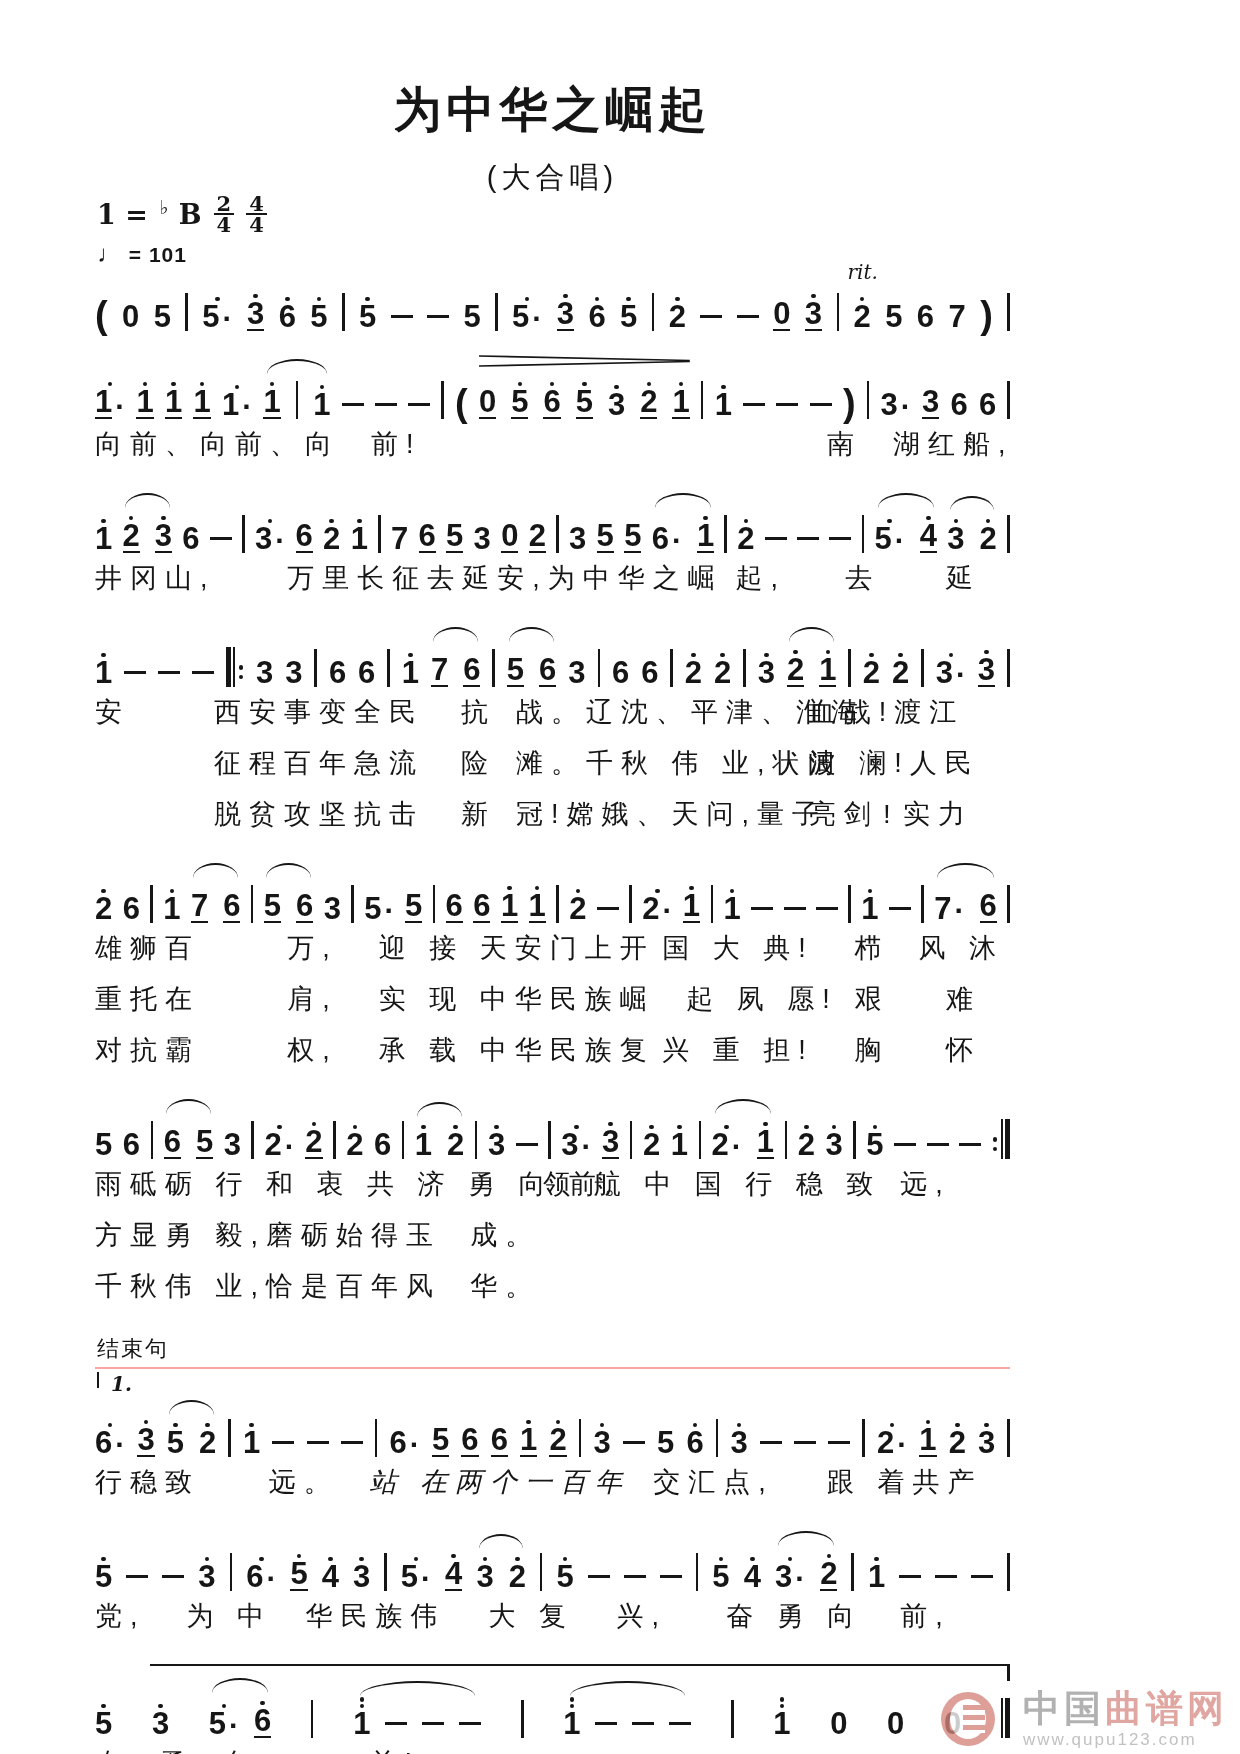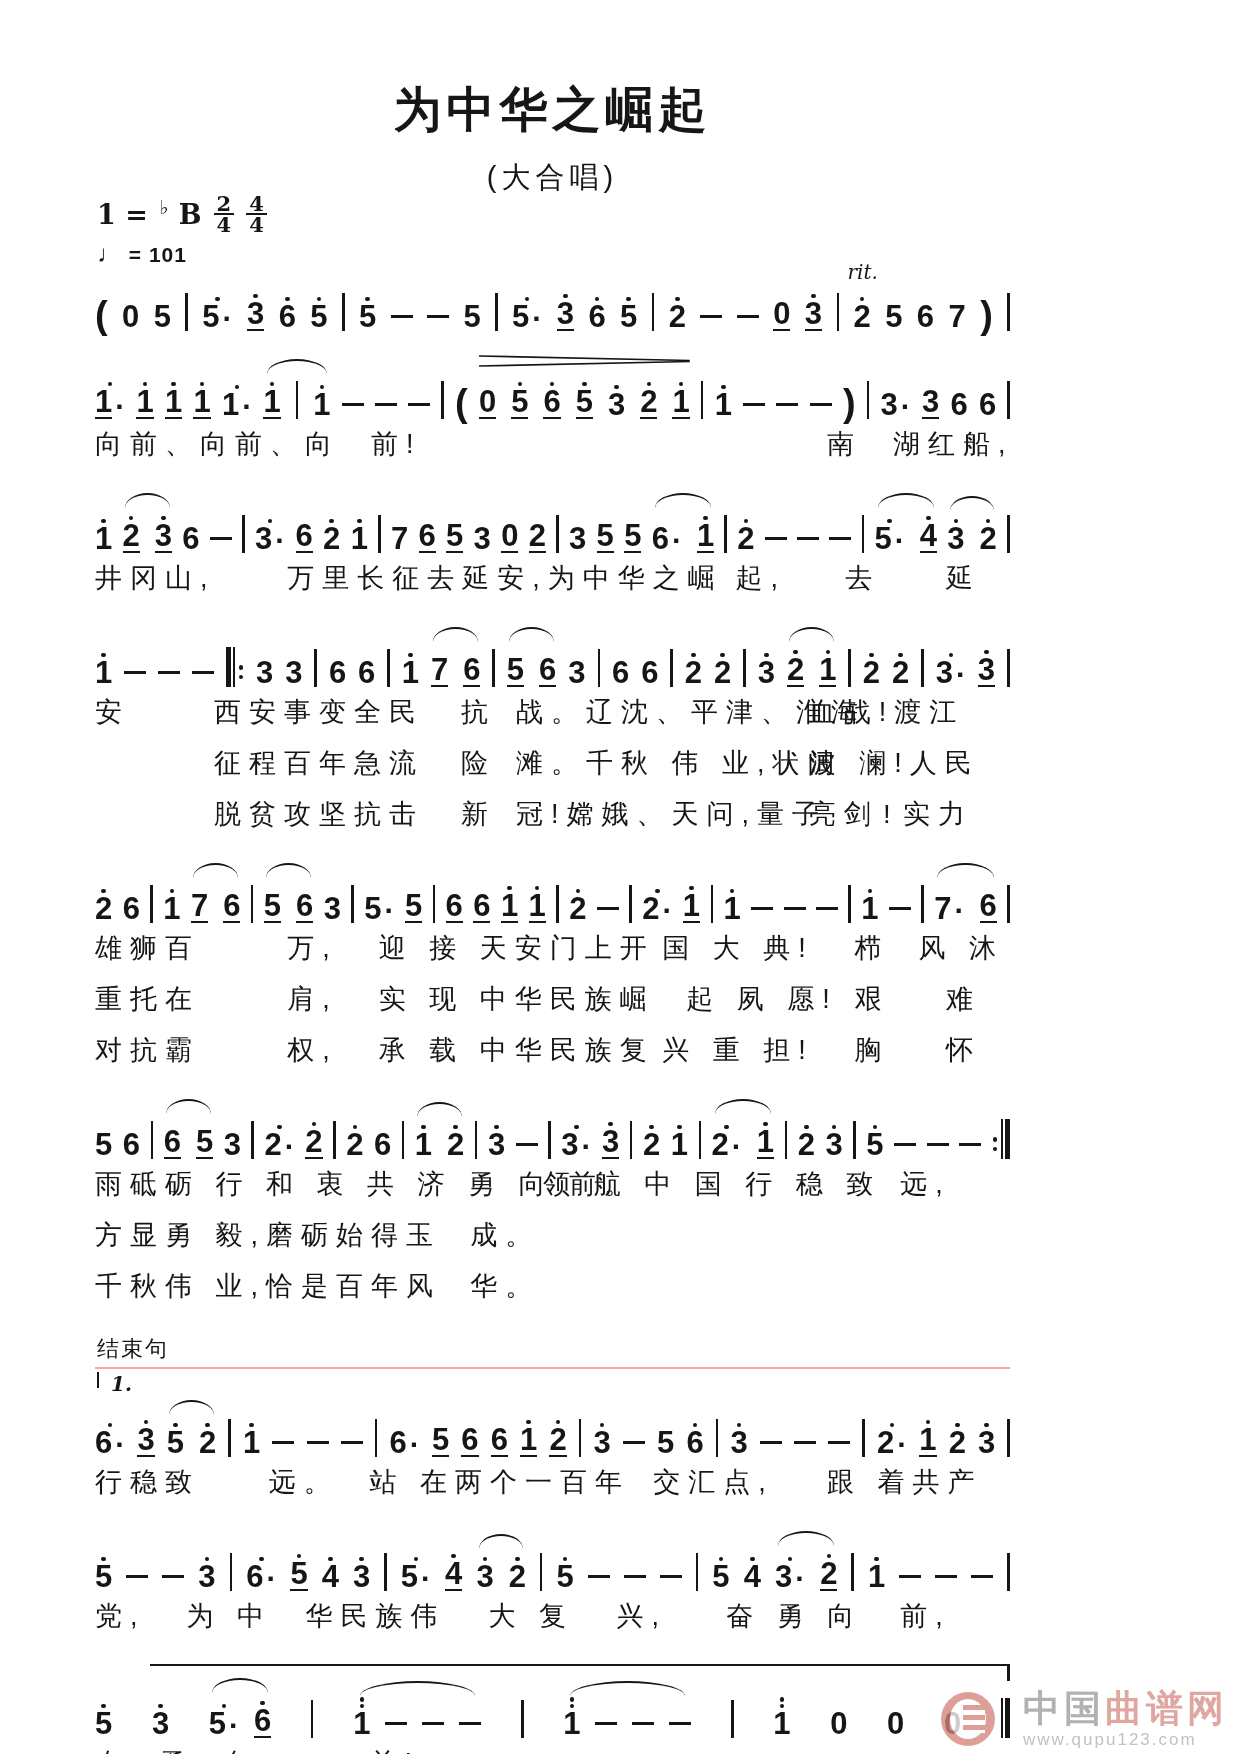--- a/index.html
+++ b/index.html
@@ -1388,21 +1388,21 @@
             </span>
             <span class="ndrow">
               <span class="dg">3</span>
             </span>
           </span>
           <span class="bar"></span>
         </div>
         <div class="lyr-row">
           <span class="lyr" style="left: 0%;">行稳致</span>
           <span class="lyr" style="left: 19%;">远。</span>
-          <span class="lyr" style="left: 30%;">站 在两个一百年</span>
+          <span class="lyr" style="left: 30%; font-style: italic;">站 在两个一百年</span>
           <span class="lyr" style="left: 61%;">交汇点,</span>
           <span class="lyr" style="left: 80%;">跟 着共产</span>
         </div>
       </div>
       <div class="system">
         <div class="notes">
           <span class="tok">
             <span class="hi">
               <span class="dot"></span>
             </span>

